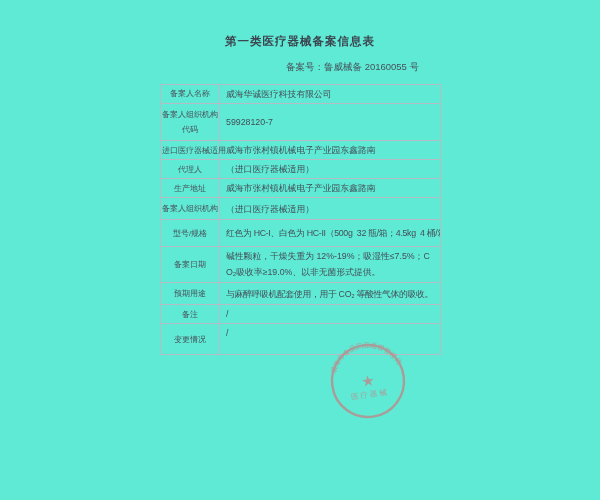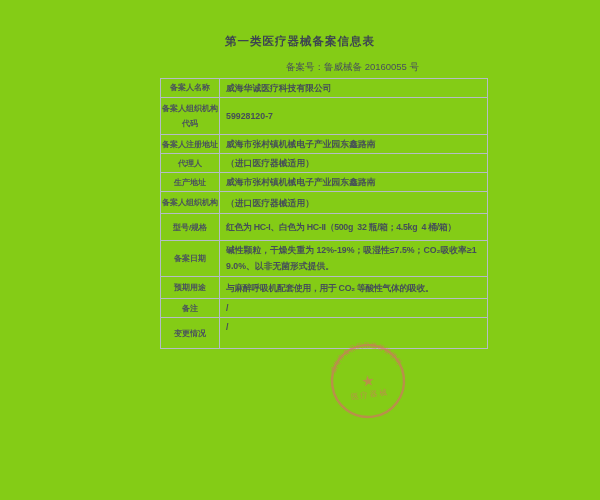--- a/index.html
+++ b/index.html
@@ -2,33 +2,33 @@
 <html><head>
 <meta charset="utf-8">
 <style>
   html,body { margin:0; padding:0; }
   body {
     width:600px; height:500px; position:relative; overflow:hidden;
     background:#ffffff;
     font-family:"Liberation Sans","DejaVu Sans",sans-serif;
     color:#4a525d;
   }
-  .sheet { position:absolute; inset:0; background:#84cc16; }
+  .sheet { position:absolute; inset:0; background:#5eead4; }
   .title {
     position:absolute; top:34px; left:0; right:0;
     text-align:center; font-size:11.5px; font-weight:bold;
     letter-spacing:1px; color:#3d4550;
   }
   .recno {
     position:absolute; top:61px; left:286px;
     font-size:9.5px; color:#49515c;text-align:right;
   }
   table.info {
-    position:absolute; top:78px; left:160px; width:328px;
-    border-collapse:collapse; table-layout:fixed;font-weight:bold;
+    position:absolute; top:84px; left:160px; width:281px;
+    border-collapse:collapse; table-layout:fixed;
   }
   table.info td { border:1px solid #b5bcc5; vertical-align:middle; }
   td.lbl {
     width:56px; text-align:center; font-size:8px; color:#4a525d;
     padding:0 1px; line-height:1.9; overflow:visible; white-space:nowrap;
   }
   td.lbl .line { display:block; line-height:1.9; white-space:nowrap; }
   td.val {
     font-size:8.8px; color:#454e59; padding:2px 6px;
     white-space:pre-wrap; word-break:break-all; line-height:1.6;
@@ -64,21 +64,21 @@
       <td class="val">威海华诚医疗科技有限公司</td>
     </tr>
     <tr style="height:37px">
       <td class="lbl">
         <span class="line">备案人组织机构</span>
         <span class="line">代码</span>
       </td>
       <td class="val">59928120-7</td>
     </tr>
     <tr style="height:19px">
-      <td class="lbl">备案人注册地址</td>
+      <td class="lbl">进口医疗器械适用</td>
       <td class="val">威海市张村镇机械电子产业园东鑫路南</td>
     </tr>
     <tr style="height:18px">
       <td class="lbl">代理人</td>
       <td class="val">（进口医疗器械适用）</td>
     </tr>
     <tr style="height:18px">
       <td class="lbl">生产地址</td>
       <td class="val">威海市张村镇机械电子产业园东鑫路南</td>
     </tr>

